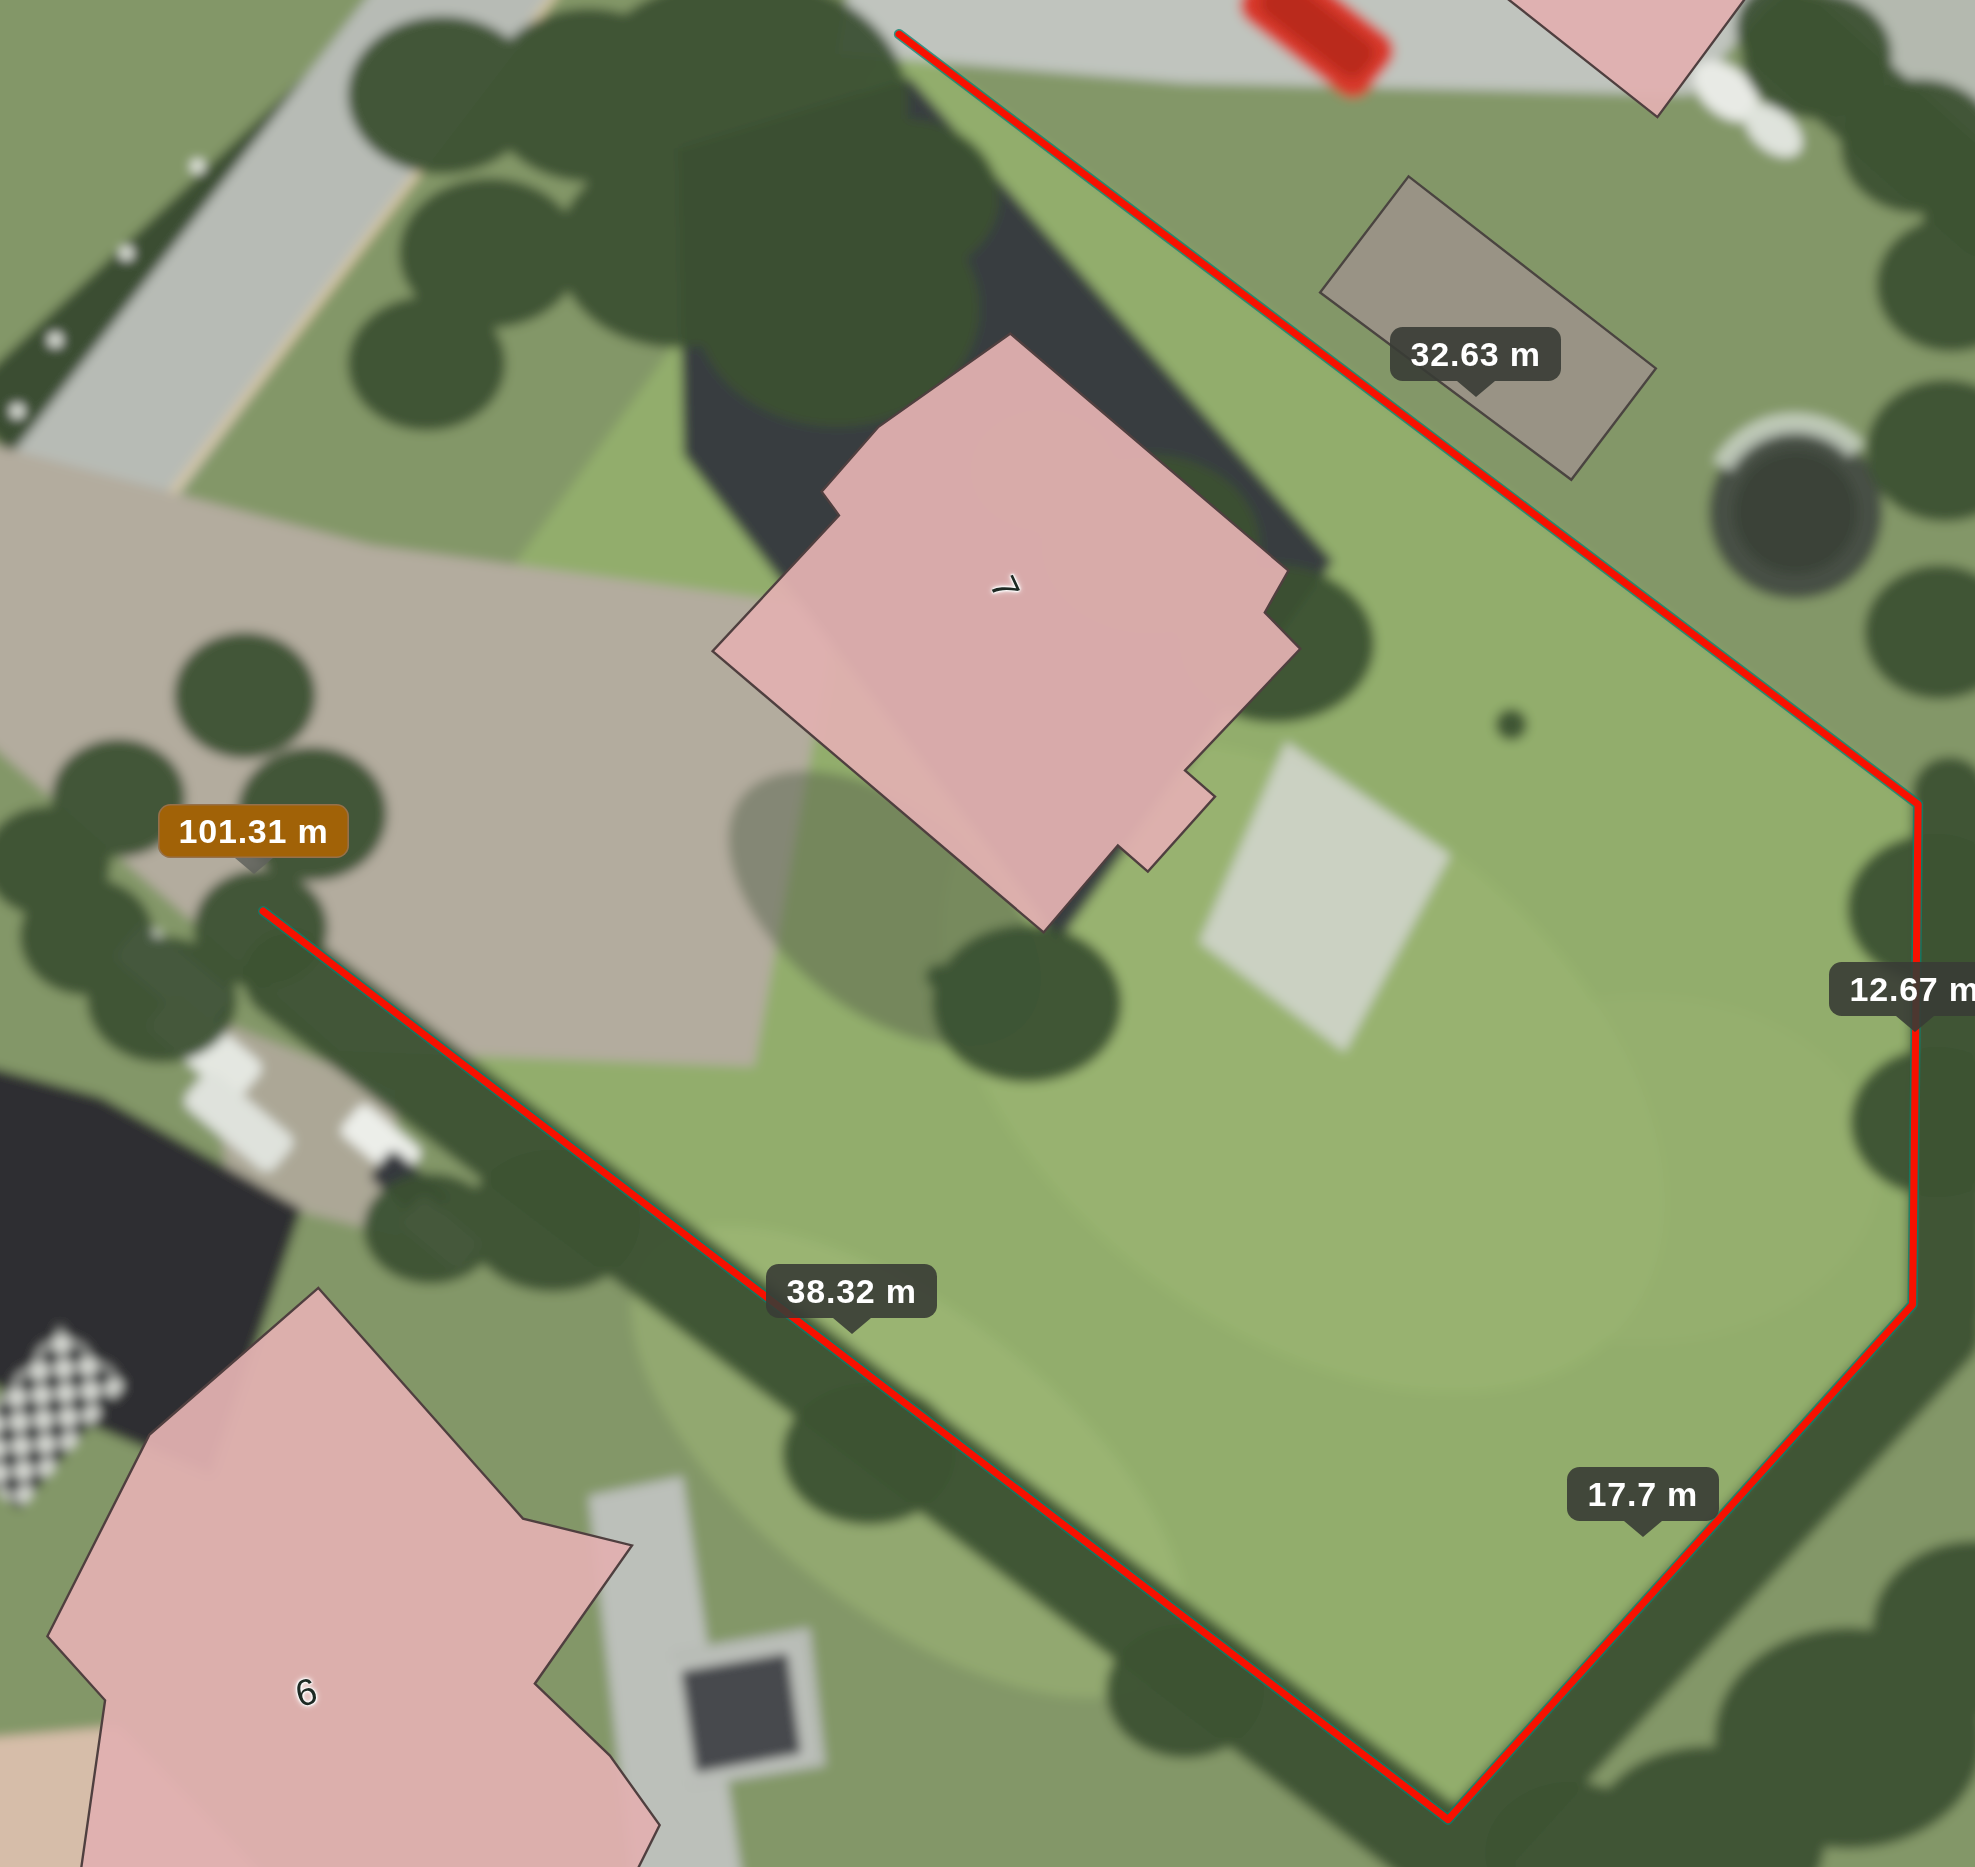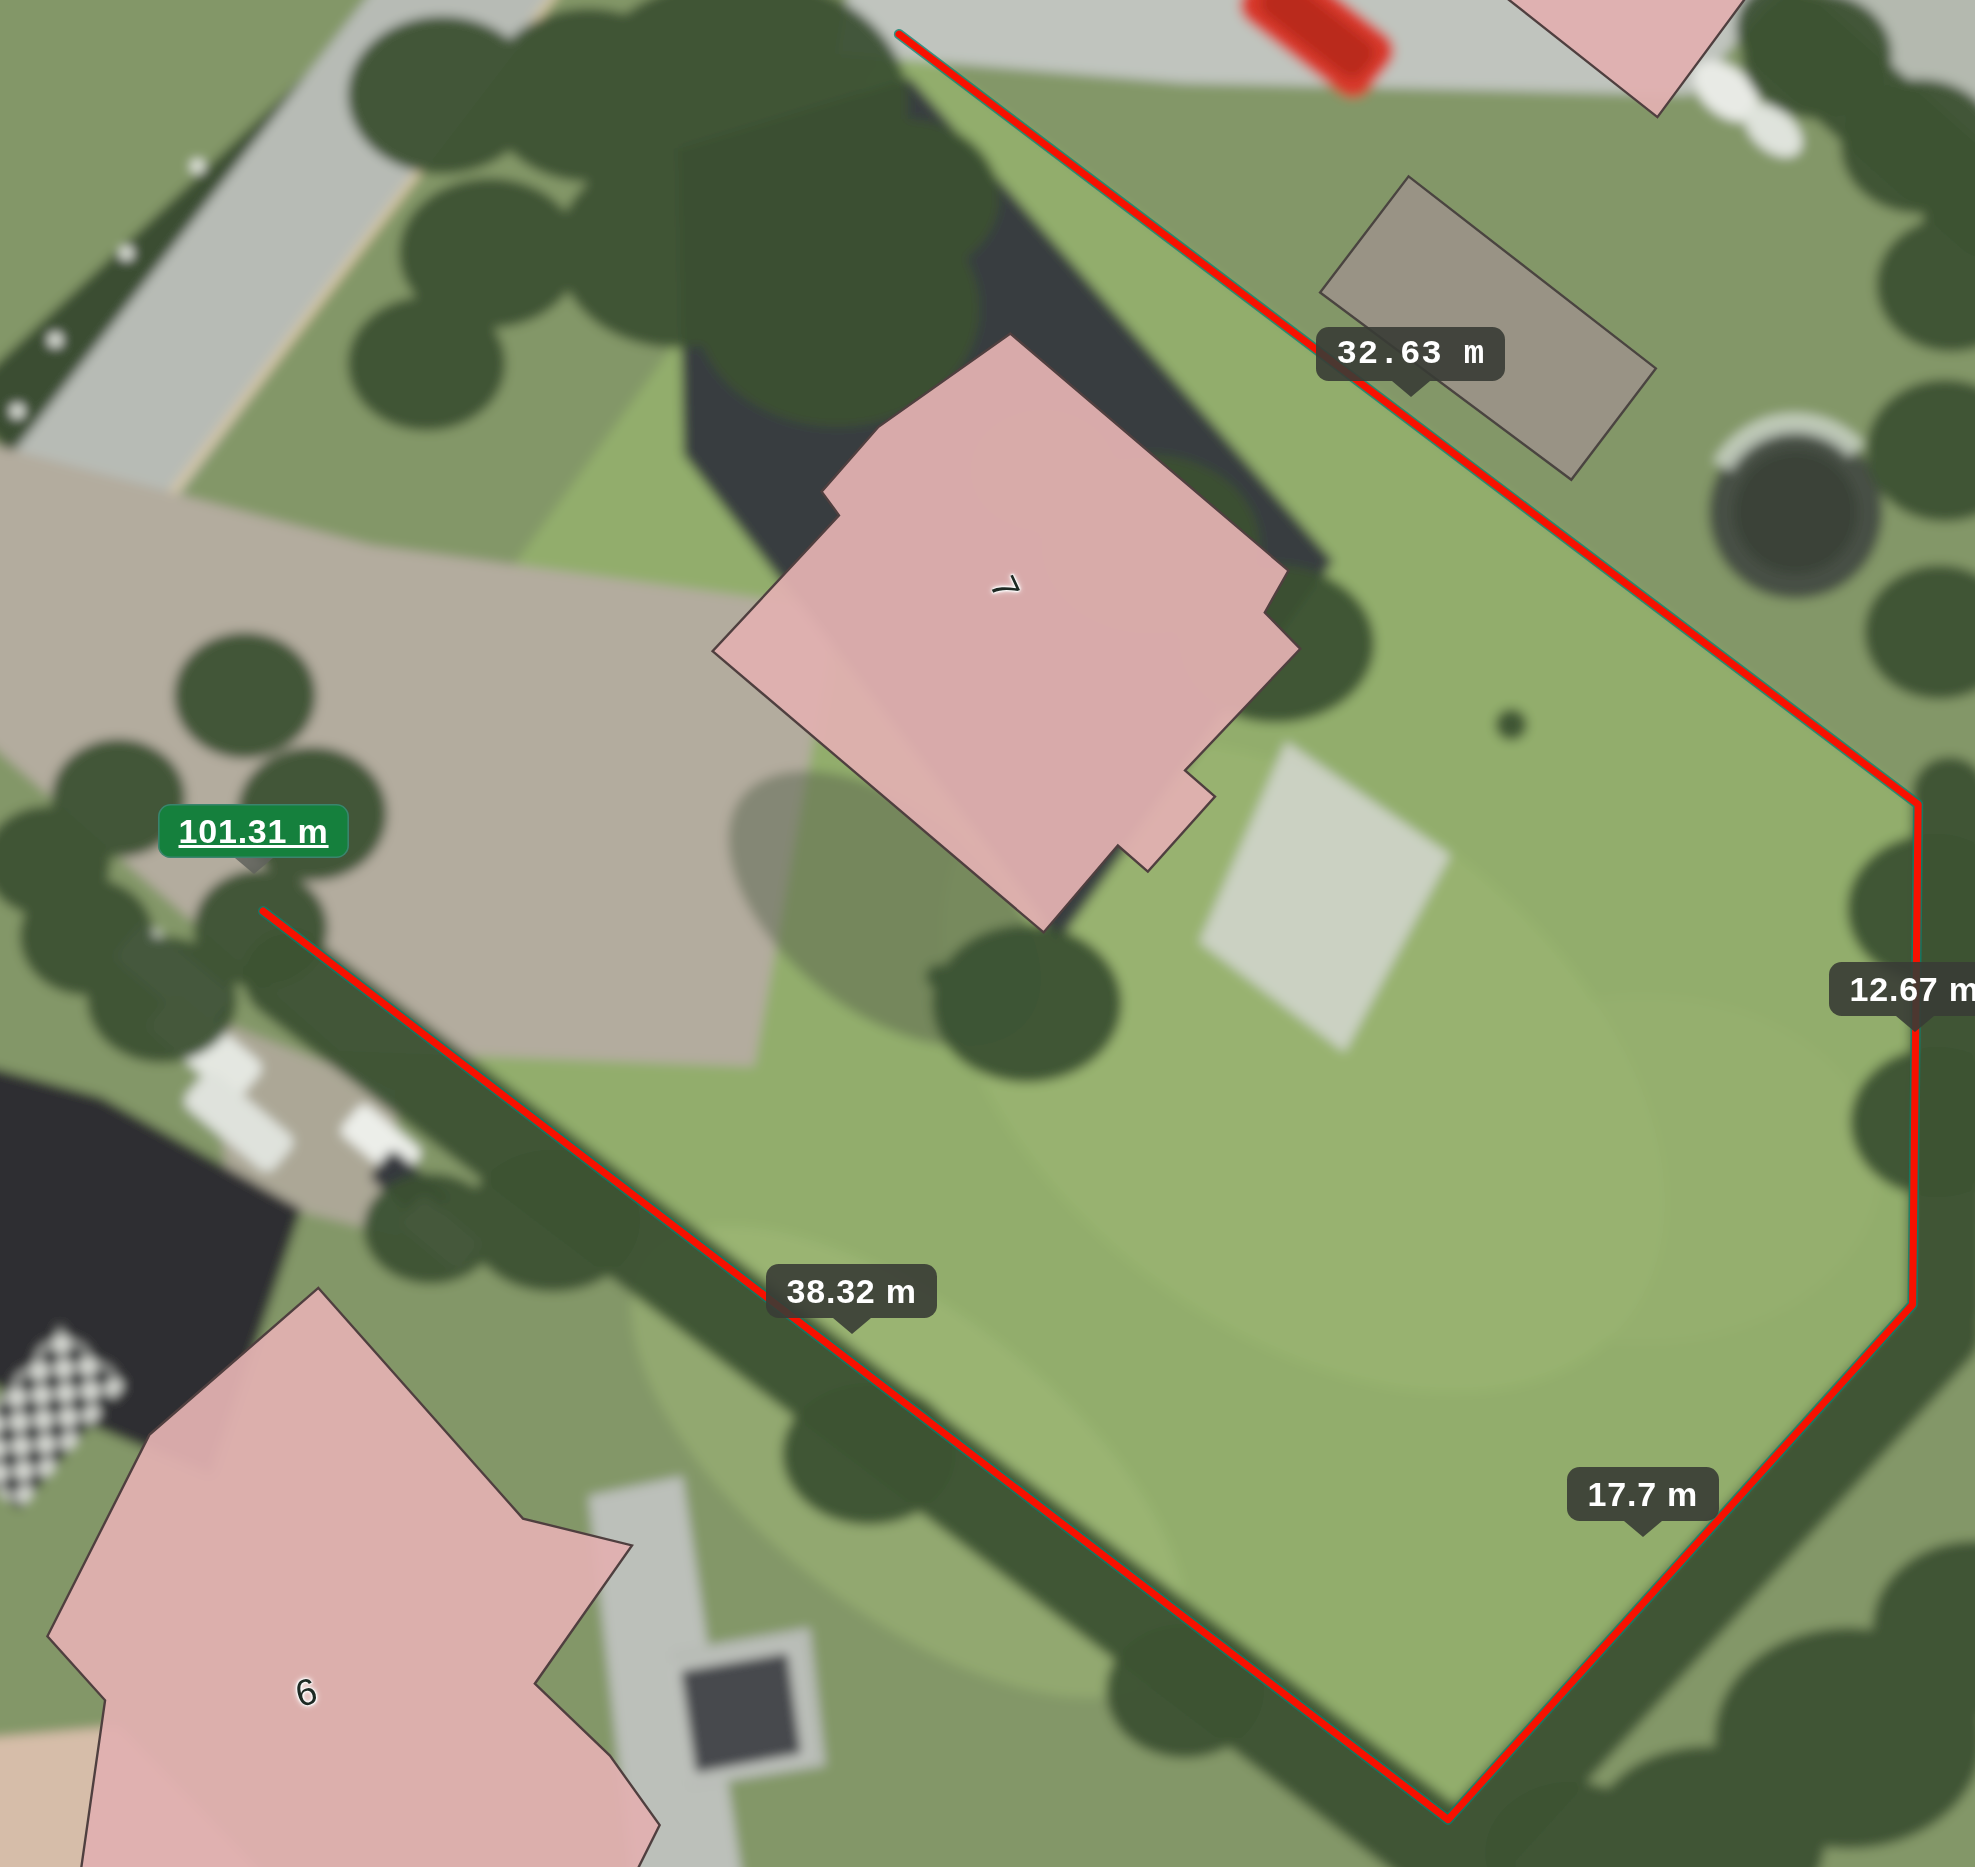--- a/index.html
+++ b/index.html
@@ -9,21 +9,21 @@
   #map-svg{position:absolute;left:0;top:0;}
 
   
   .mlabel{position:absolute;display:inline-flex;align-items:center;
     height:54px;padding:0 20.5px;border-radius:12.6px;
     font-size:34px;font-weight:700;letter-spacing:0.8px;color:#fff;
     background:rgba(56,60,53,0.9);white-space:nowrap;z-index:20;}
   .mlabel::after{content:"";position:absolute;left:50%;bottom:-16px;margin-left:-19px;
     width:0;height:0;border-left:19px solid transparent;border-right:19px solid transparent;
     border-top:16.6px solid rgba(56,60,53,0.9);}
-  .mlabel.total{background:#15803d;box-shadow:0 0 0 1.6px rgba(130,140,200,0.35) inset;text-decoration:underline;}
+  .mlabel.total{background:#a16207;box-shadow:0 0 0 1.6px rgba(130,140,200,0.35) inset;}
   .mlabel.total::after{border-top-color:rgba(95,98,92,0.85);}
 
   
   .hnum{position:absolute;z-index:15;font-size:37px;font-weight:500;color:#1e2a24;
     text-shadow:0 0 2.4px #fff,0 0 4.7px #fff,0 0 7.1px #fff,0.8px 0.8px 1.6px #fff,-0.8px -0.8px 1.6px #fff;}
 </style>
 </head>
 <body>
 
 <div id="stage">
@@ -152,21 +152,21 @@
 
     <polygon points="403,1630 662,1922 800,1956 677,2131 772,2222 835,2310 805,2370 102,2370 133,2152 60,2071 189,1816" fill="#e0b0b0" fill-opacity="0.95" stroke="#4f3f3f" stroke-width="3"></polygon>
   </g>
 
   <g>
     <path d="M1138,43 L2428,1018 L2421,1651 L1833,2303 L333,1153" fill="none" stroke="#0a8070" stroke-width="13" stroke-opacity="0.75" stroke-linecap="round" stroke-linejoin="round"></path>
     <path d="M1138,43 L2428,1018 L2421,1651 L1833,2303 L333,1153" fill="none" stroke="#f71100" stroke-width="9" stroke-linecap="round" stroke-linejoin="round"></path>
   </g>
 </svg>
 
-<div class="mlabel" style="left:1316px;top:327px;font-family:Liberation Mono, monospace;">
+<div class="mlabel" style="left:1390px;top:327px;">
   <span>32.63 m</span>
 </div>
 <div class="mlabel" style="left:1829px;top:962px;">
   <span>12.67 m</span>
 </div>
 <div class="mlabel" style="left:1567px;top:1467px;">
   <span>17.7 m</span>
 </div>
 <div class="mlabel" style="left:766px;top:1264px;justify-content:center;">
   <span>38.32 m</span>

